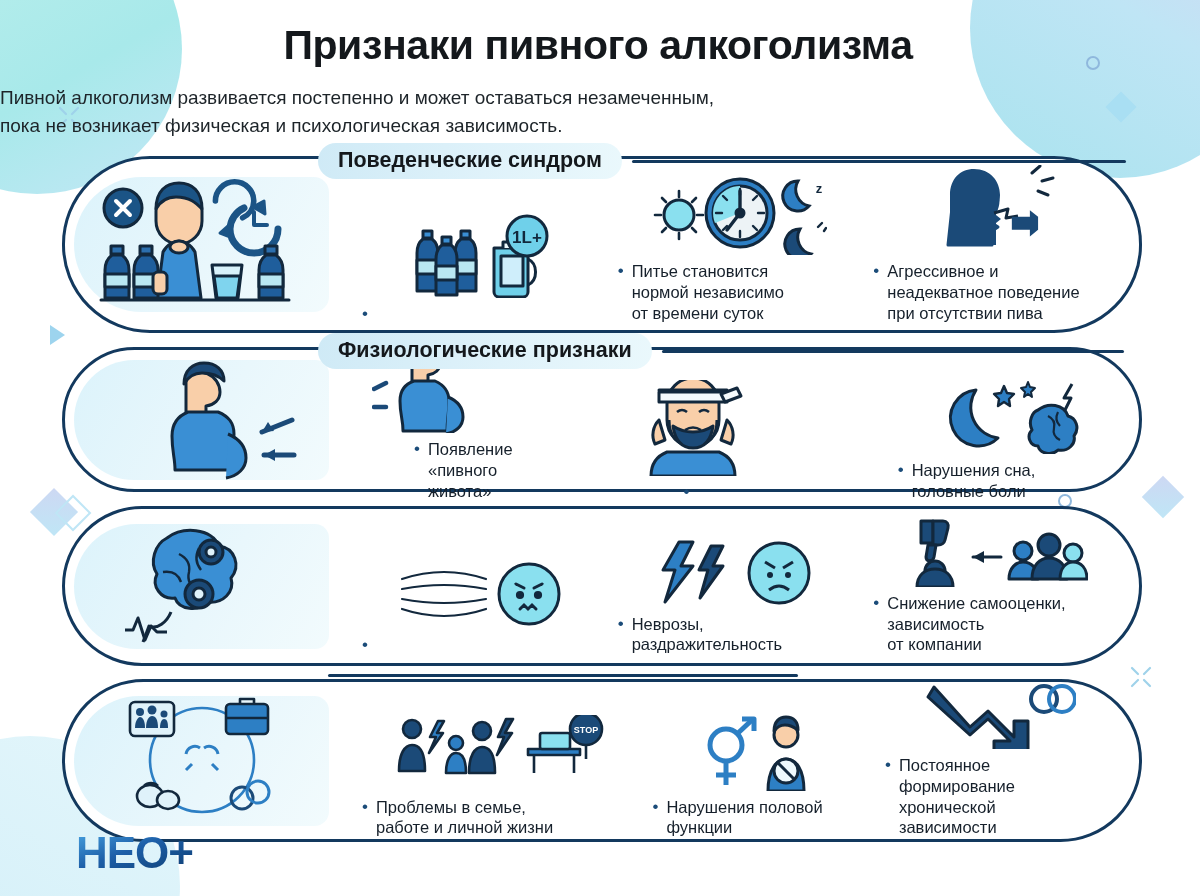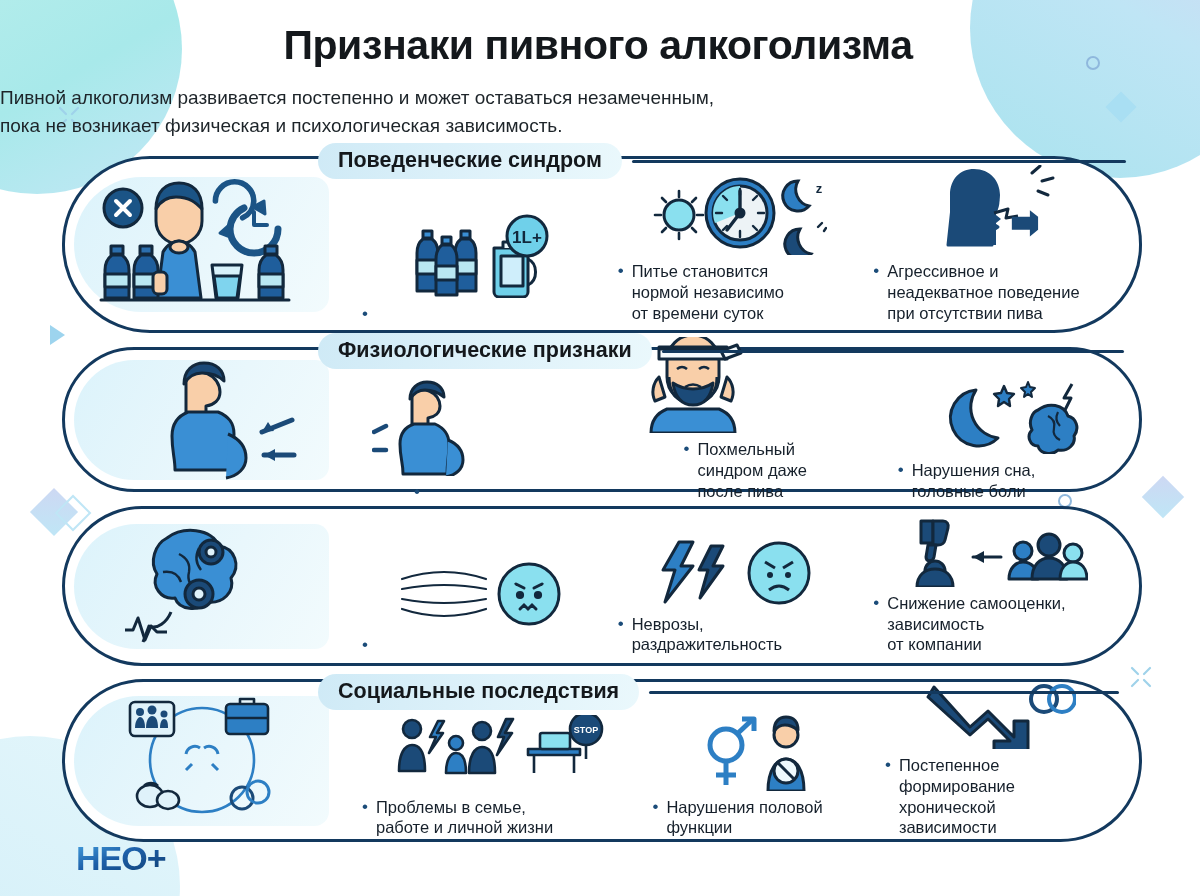--- a/index.html
+++ b/index.html
@@ -77,21 +77,21 @@
   .pill {
     background: linear-gradient(100deg,#cfeaf6 0%,#dff2fa 55%,#eaf8fc 100%);
     border-radius: 18px; padding: 5px 20px 6px 20px;
     font-size: 21.5px; font-weight: bold; color: #14181c; white-space: nowrap;
   }
   .rule { height: 3px; background: #13395e; border-radius: 2px; margin-left: 10px; }
 
   
   .logo {
     position: absolute; left: 76px; bottom: 18px;
-    font-size: 34px; font-weight: bold; letter-spacing: -1px;
+    font-size: 44px; font-weight: bold; letter-spacing: -1px;
     background: linear-gradient(160deg,#4aa8e6 0%,#1d5fa8 45%,#0d3a6b 100%);
     -webkit-background-clip: text; background-clip: text; color: transparent;
   }
 </style>
 </head>
 <body>
 
 <div class="page">
 
   <div class="deco blob-tl"></div>
@@ -318,20 +318,25 @@
                 <path d="M76 60 c12 5 15 13 15 20 c0 9 -7 15 -17 17" fill="#3a8fd4"></path>
                 <g stroke="#1b4a78" stroke-width="4.5" stroke-linecap="round">
                   <line x1="14" y1="46" x2="2" y2="52"></line>
                   <line x1="14" y1="70" x2="2" y2="70"></line>
                 </g>
               </g>
             </svg>
           </div>
           <div class="bullet" style="margin-left:52px">
             <span class="dot">•</span>
+            <span>
+              <span>Появление</span><br>
+              <span>«пивного</span><br>
+              <span>живота»</span>
+            </span>
           </div>
         </div>
 
         <div class="col" style="flex:1.15">
           <div class="art" style="justify-content:flex-start;padding-left:28px">
             <svg width="120" height="96" viewBox="0 0 120 96">
               <g stroke="#12283d" stroke-width="3" fill="none" stroke-linejoin="round">
                 <path d="M34 24 a26 26 0 0 1 52 0 v16 a26 26 0 0 1 -52 0 z" fill="#f9cfa9"></path>
                 <path d="M36 40 c0 16 8 26 24 26 c16 0 24 -10 24 -26" fill="#f9cfa9"></path>
                 <path d="M40 46 c2 14 8 22 20 22 c12 0 18 -8 20 -22 c-6 4 -14 6 -20 6 c-6 0 -14 -2 -20 -6 z" fill="#1b4a78"></path>
@@ -344,25 +349,20 @@
                   </g>
                 <path d="M52 50 q8 -5 16 0" stroke-width="2.6"></path>
                 <path d="M26 40 c-6 6 -8 16 -4 24 l10 -4 z" fill="#f9cfa9"></path>
                 <path d="M94 40 c6 6 8 16 4 24 l-10 -4 z" fill="#f9cfa9"></path>
                 <path d="M34 72 c-10 4 -16 12 -16 24 h84 c0 -12 -6 -20 -16 -24 z" fill="#3a8fd4"></path>
               </g>
             </svg>
           </div>
           <div class="bullet" style="margin-left:78px">
             <span class="dot">•</span>
-            <span>
-              <span>Похмельный</span><br>
-              <span>синдром даже</span><br>
-              <span>после пива</span>
-            </span>
           </div>
         </div>
 
         <div class="col" style="flex:0.9">
           <div class="art">
             <svg width="150" height="74" viewBox="0 0 150 74">
               <g stroke="#12283d" stroke-width="3" fill="none" stroke-linejoin="round">
                 <path d="M44 10 a28 28 0 1 0 22 48 a31 31 0 0 1 -22 -48 z" fill="#2d7fc4"></path>
                 <path d="M72 6 l3 7 l7 1 l-5 5 l1 7 l-6 -4 l-6 4 l1 -7 l-5 -5 l7 -1 z" fill="#2d7fc4" stroke-width="2.4"></path>
                 <path d="M96 2 l2 5 l5 1 l-4 4 l1 5 l-4 -3 l-4 3 l1 -5 l-4 -4 l5 -1 z" fill="#2d7fc4" stroke-width="2"></path>
@@ -606,31 +606,30 @@
               <g stroke="#12283d" stroke-width="3" fill="none" stroke-linejoin="round">
                 <path d="M8 4 l36 40 l18 -16 l26 26 v-16 h14 v34 h-34 v-14 h16 l-22 -22 l-18 16 L2 14 z" fill="#1b4a78"></path>
                 <circle cx="118" cy="16" r="13" stroke="#1b4a78" stroke-width="4"></circle>
                 <circle cx="136" cy="16" r="13" stroke="#2d7fc4" stroke-width="4"></circle>
               </g>
             </svg>
           </div>
           <div class="bullet">
             <span class="dot">•</span>
             <span>
-              <span>Постепенное</span><br>
+              <span>Постоянное</span><br>
               <span>формирование</span><br>
               <span>хронической</span><br>
               <span>зависимости</span>
             </span>
           </div>
         </div>
 
       </div>
     </div>
   </div>
   <div class="sec-head" style="top:674px">
-    <div class="pill">Социальные последствия</div>
     <div class="rule" style="width:470px"></div>
   </div>
 
   <div class="logo">НЕО+</div>
 
 </div>
 
 </body></html>

